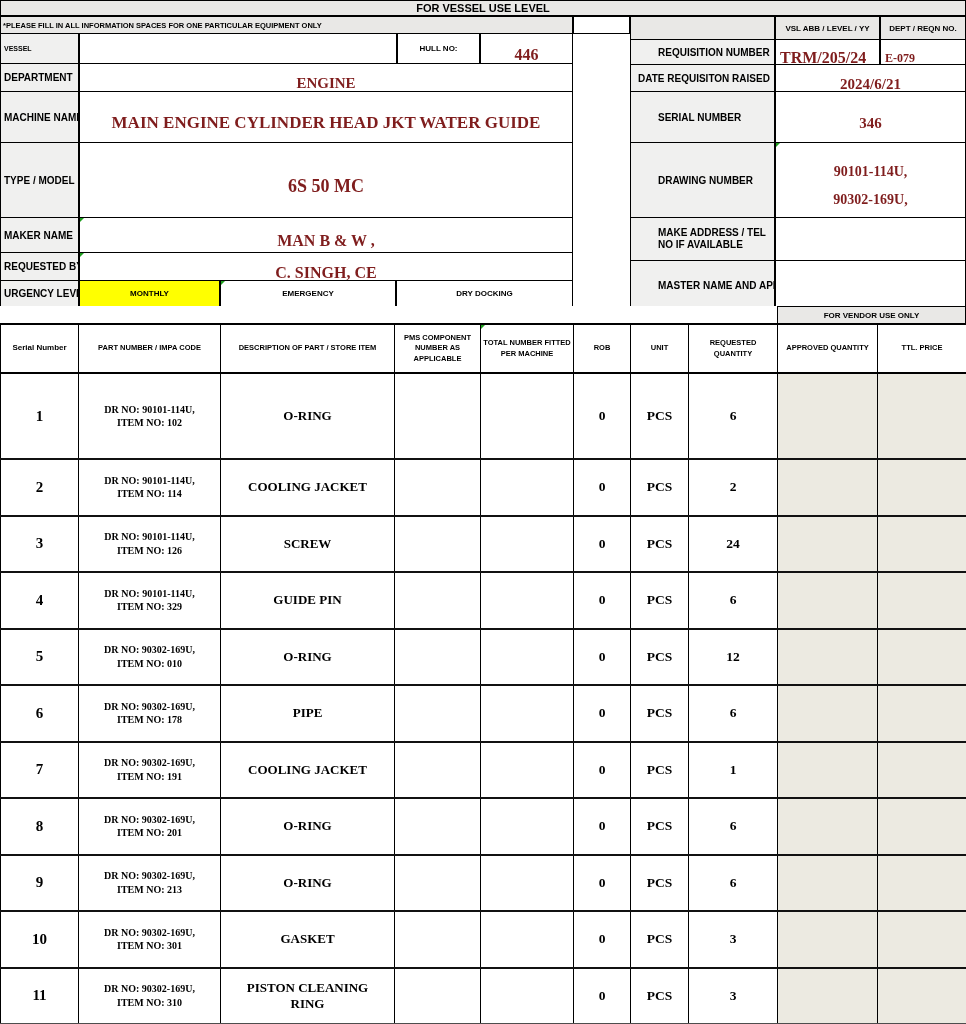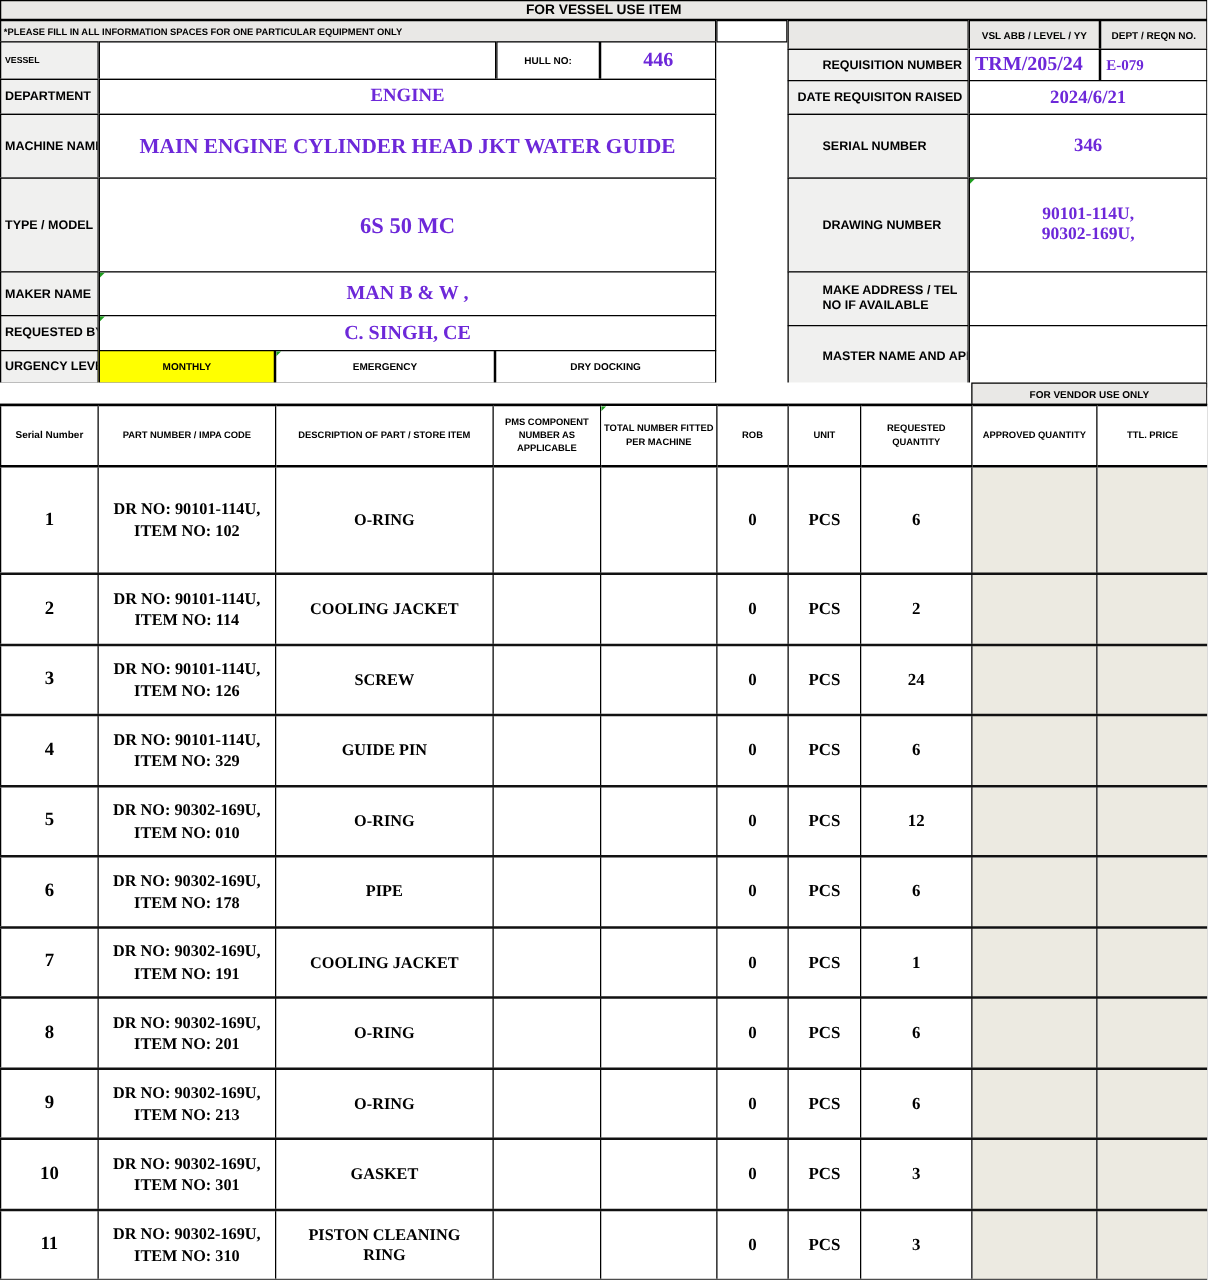--- a/index.html
+++ b/index.html
@@ -7,21 +7,21 @@
   body { font-family:"Liberation Sans", sans-serif; }
   #sheet { position:relative; width:966px; height:1024px; background:#fff; overflow:hidden; }
 
   .cell { border:1px solid #000; background:#fff; overflow:hidden; }
   .abs  { position:absolute; }
   .gray { background:#E9E8E6; }
   .flexc{ display:flex; align-items:center; justify-content:center; }
   .flexl{ display:flex; align-items:center; }
 
   .lbl  { font-weight:bold; color:#000; font-size:10px; white-space:nowrap; padding-left:3px; }
-  .val  { font-family:"Liberation Serif", serif; font-weight:bold; color:#6d28d9; }
+  .val  { font-family:"Liberation Serif", serif; font-weight:bold; color:#7f1d1d;margin-top:12px; }
 
   
   #vessel-banner { top:0; left:0; width:966px; height:16px; font-size:11px; font-weight:bold; }
   .r2 { top:16px; height:18px; }
   #note-cell   { left:0;   width:573px; font-size:7.5px; font-weight:bold; padding-left:2px; }
   #sep-cell    { left:573px; width:57px; background:#fff; }
   .rh { top:16px; height:24px; }
   #blank-right { left:630px; width:145px; }
   #vsl-abb     { left:775px; width:105px; font-size:8px; font-weight:bold; }
   #dept-reqn   { left:880px; width:86px;  font-size:8px; font-weight:bold; }
@@ -50,34 +50,34 @@
 
   
   #parts-table { position:absolute; top:323px; left:0; width:966px; border-collapse:collapse; table-layout:fixed; }
   #parts-table th, #parts-table td { border:1px solid #000; overflow:hidden; text-align:center; vertical-align:middle; }
   #parts-table thead tr { height:49px; }
   #parts-table th { font-size:7.5px; font-weight:bold; background:#fff; padding:1px 2px; line-height:1.35; border-bottom:2px solid #000; border-top:2px solid #000; }
   #parts-table tbody tr { height:56.5px; border-bottom:2px solid #111; }
   #parts-table tbody tr:first-child { height:86px; }
   #parts-table td { font-family:"Liberation Serif", serif; font-weight:bold; }
   td.c-serial        { font-size:15px; }
-  td.c-part_number   { font-size:13px; white-space:pre-line; line-height:1.35;margin-top:32px; }
+  td.c-part_number   { font-size:10px; white-space:pre-line; line-height:1.35;margin-top:32px; }
   td.c-description   { font-size:13px; padding:0 8px; }
   td.c-rob, td.c-unit, td.c-requested_qty { font-size:13.5px; }
   td.c-approved_qty, td.c-ttl_price { background:#ECEAE1; }
   #parts-table { border-bottom:3px solid #4d4d4d; }
   #parts-table th.c-serial { font-size:8px; }
 </style>
 </head>
 <body>
 
 <div id="sheet">
 
   <div class="abs cell gray flexc" id="vessel-banner">
-    <span>FOR VESSEL USE ITEM</span>
+    <span>FOR VESSEL USE LEVEL</span>
   </div>
 
   <div class="abs cell gray flexl r2" id="note-cell">
     <span>*PLEASE FILL IN ALL INFORMATION SPACES FOR ONE PARTICULAR EQUIPMENT ONLY</span>
   </div>
   <div class="abs cell r2" id="sep-cell"></div>
   <div class="abs cell gray rh" id="blank-right"></div>
   <div class="abs cell gray flexc rh" id="vsl-abb">
     <span>VSL ABB / LEVEL / YY</span>
   </div>

